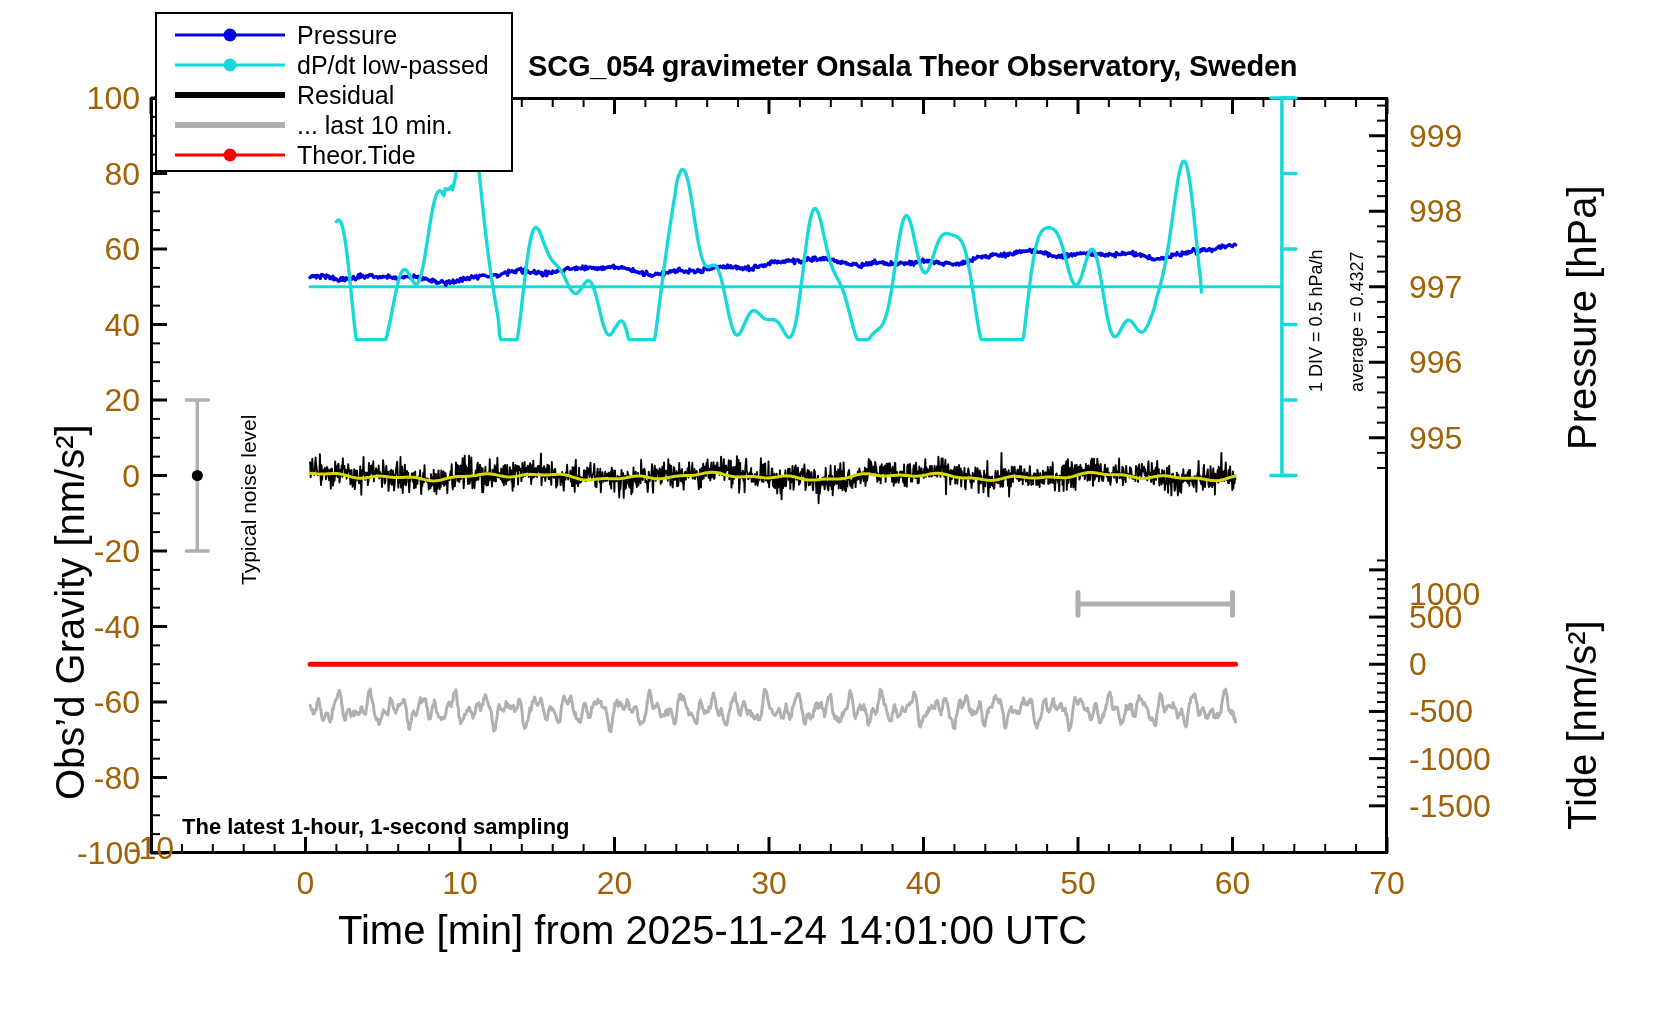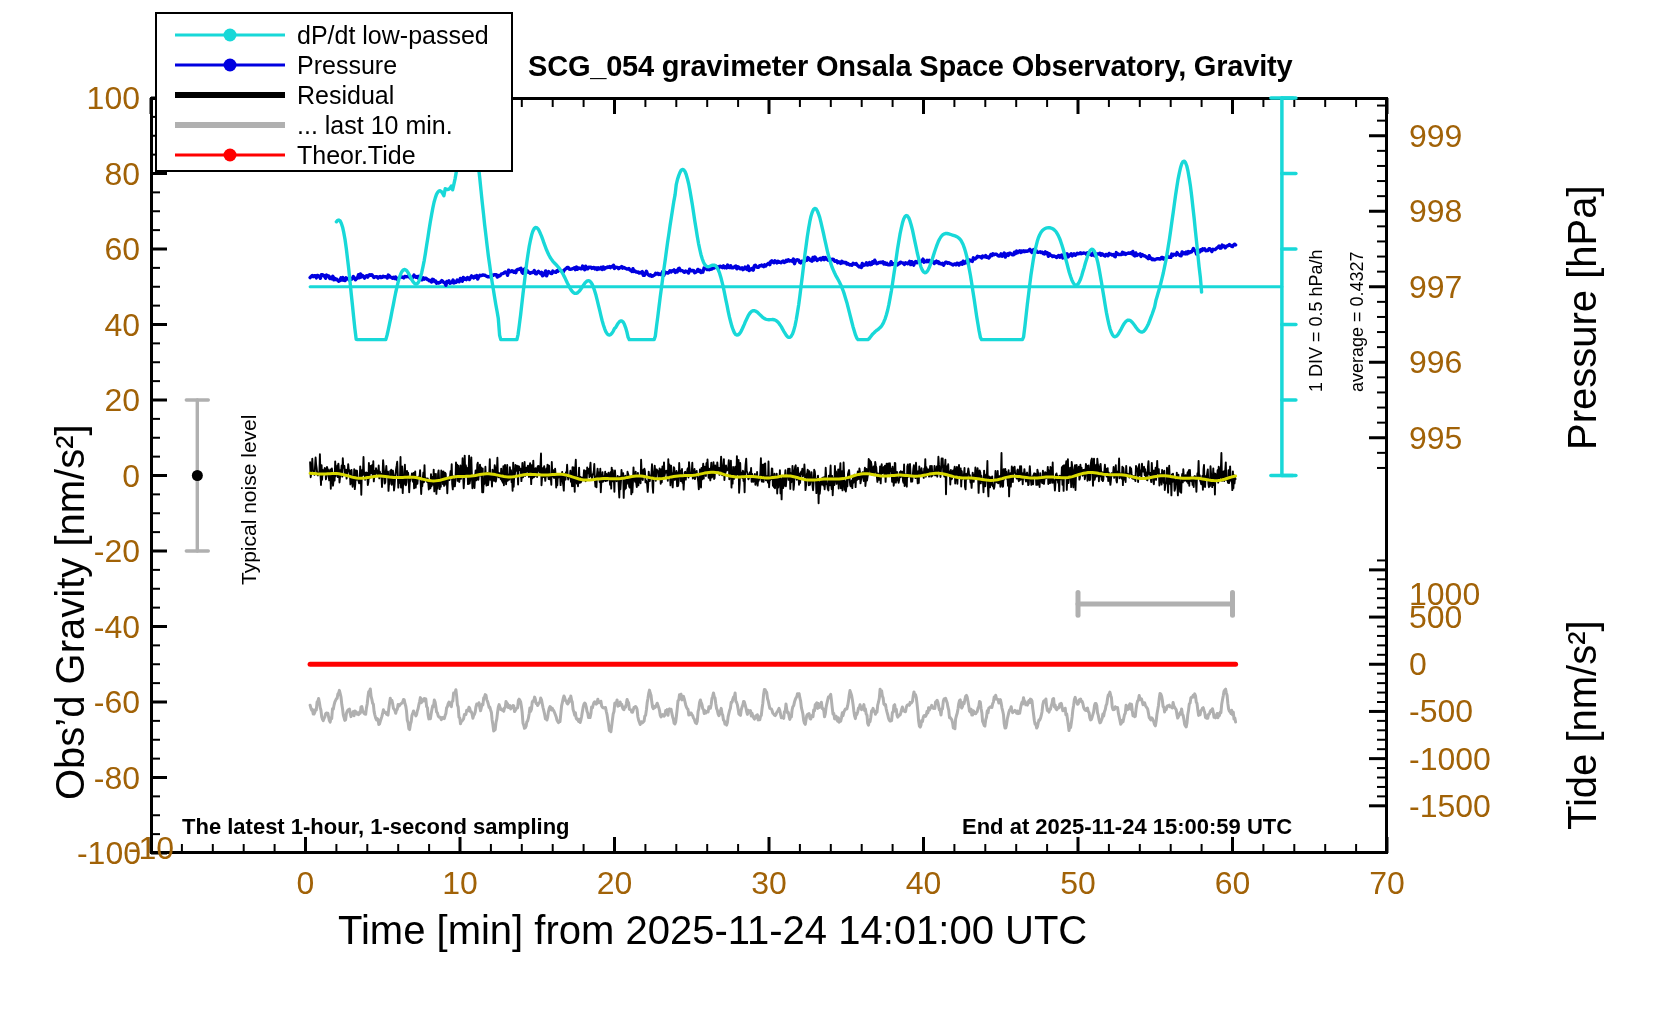--- a/index.html
+++ b/index.html
@@ -249,39 +249,39 @@
       <polyline points="310.1,705.2 310.9,708.1 311.7,710.1 312.4,709.3 313.2,714.0 314.0,714.0 314.8,712.3 315.5,709.5 316.3,710.0 317.1,701.9 317.8,701.3 318.6,698.5 319.4,702.6 320.2,707.8 320.9,710.0 321.7,716.8 322.5,719.3 323.2,720.6 324.0,718.6 324.8,717.1 325.6,713.8 326.3,713.1 327.1,713.1 327.9,713.3 328.6,717.0 329.4,720.6 330.2,722.1 331.0,717.8 331.7,718.6 332.5,708.8 333.3,709.2 334.0,705.3 334.8,702.1 335.6,700.3 336.4,698.7 337.1,698.6 337.9,694.0 338.7,693.0 339.4,690.4 340.2,693.7 341.0,697.0 341.8,704.3 342.5,708.5 343.3,715.0 344.1,717.8 344.8,720.4 345.6,719.8 346.4,713.5 347.2,711.2 347.9,710.1 348.7,709.5 349.5,709.1 350.2,713.2 351.0,716.6 351.8,713.5 352.6,713.1 353.3,711.5 354.1,715.7 354.9,710.9 355.6,711.6 356.4,712.0 357.2,714.1 358.0,713.5 358.7,714.6 359.5,712.1 360.3,713.2 361.0,706.9 361.8,706.6 362.6,710.2 363.3,712.2 364.1,713.4 364.9,714.1 365.7,714.2 366.4,708.1 367.2,704.0 368.0,696.5 368.7,691.6 369.5,691.3 370.3,689.0 371.1,696.4 371.8,699.1 372.6,703.1 373.4,704.4 374.1,711.6 374.9,715.1 375.7,718.2 376.5,719.9 377.2,718.6 378.0,719.3 378.8,724.4 379.5,724.0 380.3,721.4 381.1,718.9 381.9,716.4 382.6,713.7 383.4,709.7 384.2,711.7 384.9,712.6 385.7,712.3 386.5,714.2 387.3,714.6 388.0,715.1 388.8,708.6 389.6,702.7 390.3,698.3 391.1,701.8 391.9,700.3 392.7,703.9 393.4,708.3 394.2,709.2 395.0,710.9 395.7,713.3 396.5,710.2 397.3,709.2 398.1,704.5 398.8,706.2 399.6,705.4 400.4,704.2 401.1,703.6 401.9,703.2 402.7,702.0 403.5,699.5 404.2,699.7 405.0,703.8 405.8,706.2 406.5,710.9 407.3,720.3 408.1,722.8 408.9,728.8 409.6,729.6 410.4,724.4 411.2,721.5 411.9,715.6 412.7,713.6 413.5,711.0 414.2,713.4 415.0,713.5 415.8,715.9 416.6,714.5 417.3,711.0 418.1,708.8 418.9,704.6 419.6,701.6 420.4,697.6 421.2,702.8 422.0,702.0 422.7,700.9 423.5,699.1 424.3,698.6 425.0,701.0 425.8,698.9 426.6,706.6 427.4,707.6 428.1,714.9 428.9,718.9 429.7,715.8 430.4,718.7 431.2,713.6 432.0,709.1 432.8,705.7 433.5,706.4 434.3,700.1 435.1,702.0 435.8,706.3 436.6,712.0 437.4,712.8 438.2,715.9 438.9,717.0 439.7,717.2 440.5,717.3 441.2,719.7 442.0,718.9 442.8,717.6 443.6,717.5 444.3,718.6 445.1,715.6 445.9,713.4 446.6,707.9 447.4,706.7 448.2,703.7 449.0,702.1 449.7,704.9 450.5,703.8 451.3,706.7 452.0,701.6 452.8,701.2 453.6,693.1 454.4,693.4 455.1,692.7 455.9,689.7 456.7,696.7 457.4,704.9 458.2,707.0 459.0,717.4 459.8,718.0 460.5,723.7 461.3,721.2 462.1,721.0 462.8,720.0 463.6,718.8 464.4,714.5 465.1,714.5 465.9,714.6 466.7,710.3 467.5,710.4 468.2,710.7 469.0,707.2 469.8,708.6 470.5,711.7 471.3,711.8 472.1,714.1 472.9,718.2 473.6,715.5 474.4,714.4 475.2,712.1 475.9,707.2 476.7,704.0 477.5,705.0 478.3,704.9 479.0,702.7 479.8,707.3 480.6,710.8 481.3,707.6 482.1,704.4 482.9,704.8 483.7,697.8 484.4,697.4 485.2,694.6 486.0,695.2 486.7,699.6 487.5,701.3 488.3,704.0 489.1,707.3 489.8,707.1 490.6,710.0 491.4,712.5 492.1,719.7 492.9,724.8 493.7,731.0 494.5,730.2 495.2,729.6 496.0,722.4 496.8,718.9 497.5,712.9 498.3,707.1 499.1,704.6 499.9,706.9 500.6,709.4 501.4,708.9 502.2,710.3 502.9,710.0 503.7,711.3 504.5,708.0 505.3,707.3 506.0,701.5 506.8,703.1 507.6,703.9 508.3,707.5 509.1,706.1 509.9,705.5 510.7,709.0 511.4,707.4 512.2,707.5 513.0,705.6 513.7,705.7 514.5,711.6 515.3,710.4 516.0,709.2 516.8,708.1 517.6,707.8 518.4,700.3 519.1,699.2 519.9,700.4 520.7,702.2 521.4,706.4 522.2,712.8 523.0,723.3 523.8,725.4 524.5,728.3 525.3,727.8 526.1,726.2 526.8,722.0 527.6,721.0 528.4,718.2 529.2,713.5 529.9,707.9 530.7,711.4 531.5,709.0 532.2,702.3 533.0,700.8 533.8,701.1 534.6,697.1 535.3,699.0 536.1,703.4 536.9,703.3 537.6,705.5 538.4,704.2 539.2,702.6 540.0,702.0 540.7,698.1 541.5,699.8 542.3,704.0 543.0,707.5 543.8,710.6 544.6,714.2 545.4,718.7 546.1,717.2 546.9,720.0 547.7,717.0 548.4,711.9 549.2,708.4 550.0,706.6 550.8,707.5 551.5,710.0 552.3,708.4 553.1,710.4 553.8,710.7 554.6,712.7 555.4,714.7 556.2,716.9 556.9,719.9 557.7,721.5 558.5,722.7 559.2,721.1 560.0,721.5 560.8,713.8 561.6,705.9 562.3,702.9 563.1,699.1 563.9,696.0 564.6,697.3 565.4,700.6 566.2,700.7 566.9,703.1 567.7,703.9 568.5,702.8 569.3,698.7 570.0,701.3 570.8,695.9 571.6,700.3 572.3,702.1 573.1,709.6 573.9,711.9 574.7,715.2 575.4,712.7 576.2,718.3 577.0,719.5 577.7,719.0 578.5,721.4 579.3,719.3 580.1,722.5 580.8,720.2 581.6,716.5 582.4,711.5 583.1,707.4 583.9,704.3 584.7,703.0 585.5,704.0 586.2,706.8 587.0,711.3 587.8,713.3 588.5,717.4 589.3,716.9 590.1,717.5 590.9,713.8 591.6,707.0 592.4,707.9 593.2,704.9 593.9,702.8 594.7,701.8 595.5,702.2 596.3,704.2 597.0,703.3 597.8,699.2 598.6,702.6 599.3,701.9 600.1,702.8 600.9,701.2 601.7,706.2 602.4,707.2 603.2,707.8 604.0,708.0 604.7,707.7 605.5,707.5 606.3,711.5 607.1,714.9 607.8,719.7 608.6,724.5 609.4,730.5 610.1,728.4 610.9,731.8 611.7,725.6 612.5,719.4 613.2,713.9 614.0,711.6 614.8,703.1 615.5,702.8 616.3,703.4 617.1,699.9 617.8,706.2 618.6,704.1 619.4,705.4 620.2,702.0 620.9,705.0 621.7,704.3 622.5,707.7 623.2,709.2 624.0,709.6 624.8,706.7 625.6,707.2 626.3,704.0 627.1,699.5 627.9,702.0 628.6,702.6 629.4,709.2 630.2,709.6 631.0,709.9 631.7,712.1 632.5,712.3 633.3,709.8 634.0,707.4 634.8,707.2 635.6,706.5 636.4,707.6 637.1,709.6 637.9,717.0 638.7,720.4 639.4,722.2 640.2,724.5 641.0,722.0 641.8,721.8 642.5,722.8 643.3,722.0 644.1,721.1 644.8,716.1 645.6,715.4 646.4,709.9 647.2,702.6 647.9,698.7 648.7,693.4 649.5,690.1 650.2,693.0 651.0,695.2 651.8,702.1 652.6,707.2 653.3,708.7 654.1,706.4 654.9,707.5 655.6,706.9 656.4,705.0 657.2,703.2 658.0,705.4 658.7,707.4 659.5,710.3 660.3,715.4 661.0,716.9 661.8,716.2 662.6,714.6 663.4,714.8 664.1,716.1 664.9,715.0 665.7,710.5 666.4,713.4 667.2,709.6 668.0,715.2 668.7,709.7 669.5,708.9 670.3,709.7 671.1,709.4 671.8,713.2 672.6,716.7 673.4,719.2 674.1,723.2 674.9,724.0 675.7,722.0 676.5,715.2 677.2,709.1 678.0,700.7 678.8,699.9 679.5,694.8 680.3,695.0 681.1,694.2 681.9,699.9 682.6,697.6 683.4,696.2 684.2,698.6 684.9,701.5 685.7,704.9 686.5,707.2 687.3,708.7 688.0,709.4 688.8,715.1 689.6,714.9 690.3,712.9 691.1,713.0 691.9,714.6 692.7,715.7 693.4,717.8 694.2,718.9 695.0,721.7 695.7,723.1 696.5,723.6 697.3,721.2 698.1,711.4 698.8,709.0 699.6,702.5 700.4,700.0 701.1,702.3 701.9,704.4 702.7,708.6 703.5,709.6 704.2,713.5 705.0,710.7 705.8,713.0 706.5,711.5 707.3,711.5 708.1,711.9 708.9,706.7 709.6,708.2 710.4,708.3 711.2,704.5 711.9,698.6 712.7,696.4 713.5,692.9 714.3,697.0 715.0,697.7 715.8,703.7 716.6,708.7 717.3,710.2 718.1,713.8 718.9,715.7 719.6,714.1 720.4,711.1 721.2,708.4 722.0,713.5 722.7,715.1 723.5,720.2 724.3,720.9 725.0,724.1 725.8,722.3 726.6,725.1 727.4,722.6 728.1,716.9 728.9,713.3 729.7,710.1 730.4,708.3 731.2,702.2 732.0,702.4 732.8,699.2 733.5,697.1 734.3,697.2 735.1,693.0 735.8,701.1 736.6,702.4 737.4,704.9 738.2,709.5 738.9,713.9 739.7,714.7 740.5,715.3 741.2,710.0 742.0,707.1 742.8,705.2 743.6,701.4 744.3,701.8 745.1,704.6 745.9,707.8 746.6,711.3 747.4,714.4 748.2,710.2 749.0,712.7 749.7,711.6 750.5,710.7 751.3,715.9 752.0,713.2 752.8,716.1 753.6,717.7 754.4,719.1 755.1,718.3 755.9,715.7 756.7,716.9 757.4,714.7 758.2,719.9 759.0,719.2 759.8,719.7 760.5,716.4 761.3,715.3 762.1,708.2 762.8,703.4 763.6,694.4 764.4,689.5 765.2,689.7 765.9,691.4 766.7,692.5 767.5,698.5 768.2,700.7 769.0,704.6 769.8,708.3 770.5,708.6 771.3,708.9 772.1,710.7 772.9,713.4 773.6,713.9 774.4,715.0 775.2,715.6 775.9,714.6 776.7,712.5 777.5,711.6 778.3,709.8 779.0,708.4 779.8,710.6 780.6,714.5 781.3,717.8 782.1,716.9 782.9,717.3 783.7,718.4 784.4,711.6 785.2,711.4 786.0,704.0 786.7,709.2 787.5,712.7 788.3,712.3 789.1,716.6 789.8,719.4 790.6,715.2 791.4,716.9 792.1,709.9 792.9,706.6 793.7,705.6 794.5,701.9 795.2,699.7 796.0,697.8 796.8,696.7 797.5,693.7 798.3,694.6 799.1,693.6 799.9,698.2 800.6,700.8 801.4,707.6 802.2,710.9 802.9,714.0 803.7,720.6 804.5,723.2 805.3,724.3 806.0,719.7 806.8,715.5 807.6,714.3 808.3,714.9 809.1,713.6 809.9,718.3 810.7,719.0 811.4,716.4 812.2,715.3 813.0,716.6 813.7,709.9 814.5,710.9 815.3,704.4 816.1,703.9 816.8,702.8 817.6,708.4 818.4,703.6 819.1,707.5 819.9,707.0 820.7,706.2 821.4,702.3 822.2,708.6 823.0,708.5 823.8,710.6 824.5,716.8 825.3,713.9 826.1,707.2 826.8,703.9 827.6,700.4 828.4,697.1 829.2,697.2 829.9,695.8 830.7,694.4 831.5,700.9 832.2,707.3 833.0,714.1 833.8,713.4 834.6,718.7 835.3,719.0 836.1,716.3 836.9,718.4 837.6,721.1 838.4,717.7 839.2,722.2 840.0,720.6 840.7,721.1 841.5,717.6 842.3,712.8 843.0,715.7 843.8,712.3 844.6,710.5 845.4,709.0 846.1,709.2 846.9,708.8 847.7,705.4 848.4,701.6 849.2,695.2 850.0,690.6 850.8,693.0 851.5,695.1 852.3,699.4 853.1,704.7 853.8,710.7 854.6,715.9 855.4,718.6 856.2,713.4 856.9,714.4 857.7,711.9 858.5,708.0 859.2,708.5 860.0,704.8 860.8,707.5 861.6,709.7 862.3,708.2 863.1,707.1 863.9,704.6 864.6,710.6 865.4,708.9 866.2,713.9 867.0,715.3 867.7,723.3 868.5,725.1 869.3,720.6 870.0,721.8 870.8,717.2 871.6,710.7 872.3,710.5 873.1,708.4 873.9,711.5 874.7,711.0 875.4,714.2 876.2,711.8 877.0,712.2 877.7,705.1 878.5,702.2 879.3,698.3 880.1,689.2 880.8,692.0 881.6,690.8 882.4,696.2 883.1,697.8 883.9,704.1 884.7,705.0 885.5,704.6 886.2,708.8 887.0,712.2 887.8,715.0 888.5,718.2 889.3,720.2 890.1,721.1 890.9,720.4 891.6,720.6 892.4,712.5 893.2,712.2 893.9,705.5 894.7,704.7 895.5,710.8 896.3,709.4 897.0,715.1 897.8,717.2 898.6,716.0 899.3,714.9 900.1,715.0 900.9,712.4 901.7,709.2 902.4,707.0 903.2,710.8 904.0,710.8 904.7,711.5 905.5,711.7 906.3,707.3 907.1,705.4 907.8,704.7 908.6,704.8 909.4,705.3 910.1,702.4 910.9,703.2 911.7,702.7 912.5,701.1 913.2,695.9 914.0,691.9 914.8,696.0 915.5,694.6 916.3,697.7 917.1,704.4 917.9,711.9 918.6,720.8 919.4,726.1 920.2,727.1 920.9,725.4 921.7,720.5 922.5,721.6 923.2,717.6 924.0,715.7 924.8,715.5 925.6,716.3 926.3,714.8 927.1,711.2 927.9,712.9 928.6,707.8 929.4,710.1 930.2,708.3 931.0,707.2 931.7,705.4 932.5,707.7 933.3,708.3 934.0,707.3 934.8,708.5 935.6,702.0 936.4,701.4 937.1,700.3 937.9,702.4 938.7,706.4 939.4,710.0 940.2,710.4 941.0,715.0 941.8,708.9 942.5,708.9 943.3,701.3 944.1,698.9 944.8,698.7 945.6,698.3 946.4,700.9 947.2,702.9 947.9,707.0 948.7,710.0 949.5,717.7 950.2,717.4 951.0,718.8 951.8,719.8 952.6,722.9 953.3,727.9 954.1,726.8 954.9,728.8 955.6,719.0 956.4,715.8 957.2,713.3 958.0,708.9 958.7,703.8 959.5,700.6 960.3,699.9 961.0,706.9 961.8,708.0 962.6,706.1 963.4,702.3 964.1,703.7 964.9,699.5 965.7,696.2 966.4,695.4 967.2,697.2 968.0,701.6 968.8,706.3 969.5,711.0 970.3,711.9 971.1,709.3 971.8,715.0 972.6,715.0 973.4,710.8 974.1,711.5 974.9,713.6 975.7,713.7 976.5,712.2 977.2,711.7 978.0,708.0 978.8,706.5 979.5,701.6 980.3,702.1 981.1,708.7 981.9,713.0 982.6,721.4 983.4,723.2 984.2,725.6 984.9,726.1 985.7,719.8 986.5,717.3 987.3,710.8 988.0,712.9 988.8,708.0 989.6,707.6 990.3,707.0 991.1,706.7 991.9,707.5 992.7,703.6 993.4,702.1 994.2,697.1 995.0,699.2 995.7,695.3 996.5,698.9 997.3,699.3 998.1,699.5 998.8,703.0 999.6,702.4 1000.4,699.6 1001.1,702.8 1001.9,707.8 1002.7,711.0 1003.5,714.8 1004.2,723.8 1005.0,728.1 1005.8,728.0 1006.5,724.8 1007.3,719.0 1008.1,715.7 1008.9,712.1 1009.6,710.0 1010.4,709.4 1011.2,706.7 1011.9,710.5 1012.7,712.7 1013.5,711.5 1014.3,711.5 1015.0,710.4 1015.8,711.4 1016.6,713.1 1017.3,711.0 1018.1,713.6 1018.9,712.8 1019.7,713.1 1020.4,709.1 1021.2,704.7 1022.0,702.1 1022.7,704.0 1023.5,697.7 1024.3,701.4 1025.0,701.5 1025.8,704.8 1026.6,702.9 1027.4,705.1 1028.1,702.4 1028.9,700.5 1029.7,702.6 1030.4,699.1 1031.2,699.5 1032.0,701.0 1032.8,708.6 1033.5,713.8 1034.3,720.2 1035.1,724.1 1035.8,723.5 1036.6,728.0 1037.4,726.9 1038.2,723.2 1038.9,720.1 1039.7,720.3 1040.5,718.3 1041.2,715.7 1042.0,712.0 1042.8,704.8 1043.6,701.3 1044.3,700.7 1045.1,701.6 1045.9,699.0 1046.6,706.1 1047.4,710.5 1048.2,710.3 1049.0,712.1 1049.7,709.1 1050.5,709.2 1051.3,705.5 1052.0,703.5 1052.8,699.0 1053.6,698.5 1054.4,706.9 1055.1,704.8 1055.9,708.8 1056.7,709.6 1057.4,708.9 1058.2,707.4 1059.0,707.8 1059.8,704.1 1060.5,706.2 1061.3,703.4 1062.1,707.2 1062.8,710.7 1063.6,710.5 1064.4,709.8 1065.2,708.2 1065.9,714.8 1066.7,713.9 1067.5,719.2 1068.2,724.0 1069.0,730.6 1069.8,726.7 1070.6,727.5 1071.3,723.1 1072.1,717.0 1072.9,709.4 1073.6,705.4 1074.4,699.5 1075.2,697.4 1075.9,700.8 1076.7,701.9 1077.5,704.3 1078.3,703.6 1079.0,700.1 1079.8,699.6 1080.6,699.0 1081.3,701.7 1082.1,701.3 1082.9,703.8 1083.7,707.6 1084.4,709.0 1085.2,710.1 1086.0,710.5 1086.7,708.5 1087.5,708.0 1088.3,711.6 1089.1,712.7 1089.8,717.7 1090.6,719.9 1091.4,719.4 1092.1,717.2 1092.9,714.4 1093.7,711.6 1094.5,705.5 1095.2,703.4 1096.0,703.4 1096.8,705.8 1097.5,712.8 1098.3,715.4 1099.1,720.1 1099.9,722.9 1100.6,722.4 1101.4,720.2 1102.2,718.2 1102.9,714.1 1103.7,716.0 1104.5,711.6 1105.3,709.5 1106.0,705.7 1106.8,703.9 1107.6,698.3 1108.3,694.8 1109.1,694.4 1109.9,692.1 1110.7,695.4 1111.4,697.4 1112.2,706.8 1113.0,709.7 1113.7,708.6 1114.5,709.3 1115.3,706.8 1116.1,707.5 1116.8,708.1 1117.6,707.6 1118.4,713.4 1119.1,716.4 1119.9,720.2 1120.7,724.2 1121.5,723.1 1122.2,720.2 1123.0,721.8 1123.8,718.2 1124.5,714.8 1125.3,713.3 1126.1,705.2 1126.8,709.1 1127.6,709.7 1128.4,707.6 1129.2,705.4 1129.9,703.9 1130.7,709.2 1131.5,704.3 1132.2,710.2 1133.0,715.8 1133.8,715.5 1134.6,716.7 1135.3,716.3 1136.1,708.9 1136.9,703.8 1137.6,701.0 1138.4,700.3 1139.2,695.6 1140.0,699.0 1140.7,699.6 1141.5,698.9 1142.3,701.8 1143.0,704.7 1143.8,703.0 1144.6,702.7 1145.4,705.5 1146.1,706.7 1146.9,707.8 1147.7,709.3 1148.4,713.1 1149.2,717.6 1150.0,718.7 1150.8,719.9 1151.5,717.8 1152.3,718.4 1153.1,720.2 1153.8,722.0 1154.6,724.7 1155.4,725.8 1156.2,721.0 1156.9,714.6 1157.7,710.1 1158.5,705.2 1159.2,698.8 1160.0,693.6 1160.8,694.1 1161.6,696.0 1162.3,700.0 1163.1,706.5 1163.9,707.2 1164.6,712.0 1165.4,708.6 1166.2,709.6 1167.0,706.3 1167.7,705.7 1168.5,706.1 1169.3,705.2 1170.0,706.8 1170.8,706.8 1171.6,707.4 1172.4,707.9 1173.1,702.5 1173.9,706.1 1174.7,707.3 1175.4,708.5 1176.2,709.8 1177.0,714.9 1177.7,718.1 1178.5,716.5 1179.3,714.9 1180.1,712.6 1180.8,714.2 1181.6,709.0 1182.4,714.3 1183.1,715.4 1183.9,719.4 1184.7,724.6 1185.5,726.1 1186.2,726.9 1187.0,723.0 1187.8,714.4 1188.5,710.6 1189.3,704.0 1190.1,703.1 1190.9,697.7 1191.6,697.0 1192.4,697.2 1193.2,695.2 1193.9,696.9 1194.7,693.9 1195.5,695.8 1196.3,702.3 1197.0,703.4 1197.8,710.1 1198.6,715.4 1199.3,713.9 1200.1,714.7 1200.9,710.6 1201.7,710.1 1202.4,708.2 1203.2,707.7 1204.0,710.4 1204.7,712.5 1205.5,717.6 1206.3,718.1 1207.1,715.9 1207.8,718.3 1208.6,714.2 1209.4,714.2 1210.1,711.7 1210.9,710.3 1211.7,711.4 1212.5,708.7 1213.2,712.0 1214.0,717.3 1214.8,715.7 1215.5,717.9 1216.3,715.4 1217.1,713.5 1217.9,717.8 1218.6,713.8 1219.4,715.6 1220.2,712.4 1220.9,712.7 1221.7,704.3 1222.5,699.8 1223.3,695.6 1224.0,691.3 1224.8,690.1 1225.6,689.2 1226.3,692.6 1227.1,695.5 1227.9,703.9 1228.6,709.0 1229.4,711.1 1230.2,711.9 1231.0,713.5 1231.7,710.3 1232.5,714.8 1233.3,712.2 1234.0,719.0 1234.8,718.0 1235.6,722.0" fill="none" stroke="#B0B0B0" stroke-width="3" stroke-linejoin="round" stroke-linecap="round"></polyline>
       <polyline points="1078.0,603.9 1232.5,603.9" fill="none" stroke="#B0B0B0" stroke-width="5" stroke-linejoin="round" stroke-linecap="round"></polyline>
       <polyline points="1078.0,592.5 1078.0,615.2" fill="none" stroke="#B0B0B0" stroke-width="5" stroke-linejoin="round" stroke-linecap="round"></polyline>
       <polyline points="1232.5,592.5 1232.5,615.2" fill="none" stroke="#B0B0B0" stroke-width="5" stroke-linejoin="round" stroke-linecap="round"></polyline>
       <polyline points="197.3,400.0 197.3,551.0" fill="none" stroke="#B0B0B0" stroke-width="3.4" stroke-linejoin="round" stroke-linecap="round"></polyline>
       <polyline points="186.3,400.0 208.3,400.0" fill="none" stroke="#B0B0B0" stroke-width="3.4" stroke-linejoin="round" stroke-linecap="round"></polyline>
       <polyline points="186.3,551.0 208.3,551.0" fill="none" stroke="#B0B0B0" stroke-width="3.4" stroke-linejoin="round" stroke-linecap="round"></polyline>
       <circle cx="197.35" cy="475.5" r="5.5" fill="#000"></circle>
     </svg>
 
-  <div class="chart-title" style="left:528px;top:50px;">SCG_054 gravimeter Onsala Space Observatory, Gravity</div>
+  <div class="chart-title" style="left:528px;top:50px;">SCG_054 gravimeter Onsala Theor Observatory, Sweden</div>
 
   <div class="legend">
+    <div class="legend-row">
+      <span class="legend-sym">
+        <span class="lsym-line" style="background:#0000E0"></span>
+        <span class="lsym-dot" style="background:#0000E0"></span>
+      </span>
+      <span class="legend-lbl">Pressure</span>
+    </div>
     <div class="legend-row">
       <span class="legend-sym">
         <span class="lsym-line" style="background:#18D8D8"></span>
         <span class="lsym-dot" style="background:#18D8D8"></span>
       </span>
       <span class="legend-lbl">dP/dt low-passed</span>
     </div>
     <div class="legend-row">
       <span class="legend-sym">
-        <span class="lsym-line" style="background:#0000E0"></span>
-        <span class="lsym-dot" style="background:#0000E0"></span>
-      </span>
-      <span class="legend-lbl">Pressure</span>
-    </div>
-    <div class="legend-row">
-      <span class="legend-sym">
         <span class="lsym-line thick" style="background:#000000"></span>
       </span>
       <span class="legend-lbl">Residual</span>
     </div>
     <div class="legend-row">
       <span class="legend-sym">
         <span class="lsym-line thick" style="background:#B0B0B0"></span>
       </span>
       <span class="legend-lbl">... last 10 min.</span>
     </div>
@@ -303,21 +303,20 @@
   <div class="axis-title" style="left:338px;top:908px;">Time [min] from 2025-11-24 14:01:00 UTC</div>
 
   <div class="vlabel" style="left:237px;top:585px;">Typical noise level</div>
 
   <div class="vlabel-small" style="left:1306px;top:392px;">1 DIV = 0.5 hPa/h</div>
 
   <div class="vlabel-small" style="left:1347px;top:392px;">average = 0.4327</div>
 
   <div class="note" style="left:182px;top:814px;">The latest 1-hour, 1-second sampling</div>
 
-  <div class="note" style="left:962px;top:814px;">End at 2025-11-24 15:00:59 UTC</div>
 
   <div id="ticks-left">
       <div class="tick left" style="left: 41px; width: 100px; top: 853px;">-100</div>
       <div class="tick left" style="left: 40px; width: 100px; top: 777.5px;">-80</div>
       <div class="tick left" style="left: 40px; width: 100px; top: 702px;">-60</div>
       <div class="tick left" style="left: 40px; width: 100px; top: 626.5px;">-40</div>
       <div class="tick left" style="left: 40px; width: 100px; top: 551px;">-20</div>
       <div class="tick left" style="left: 40px; width: 100px; top: 475.5px;">0</div>
       <div class="tick left" style="left: 40px; width: 100px; top: 400px;">20</div>
       <div class="tick left" style="left: 40px; width: 100px; top: 324.5px;">40</div>

